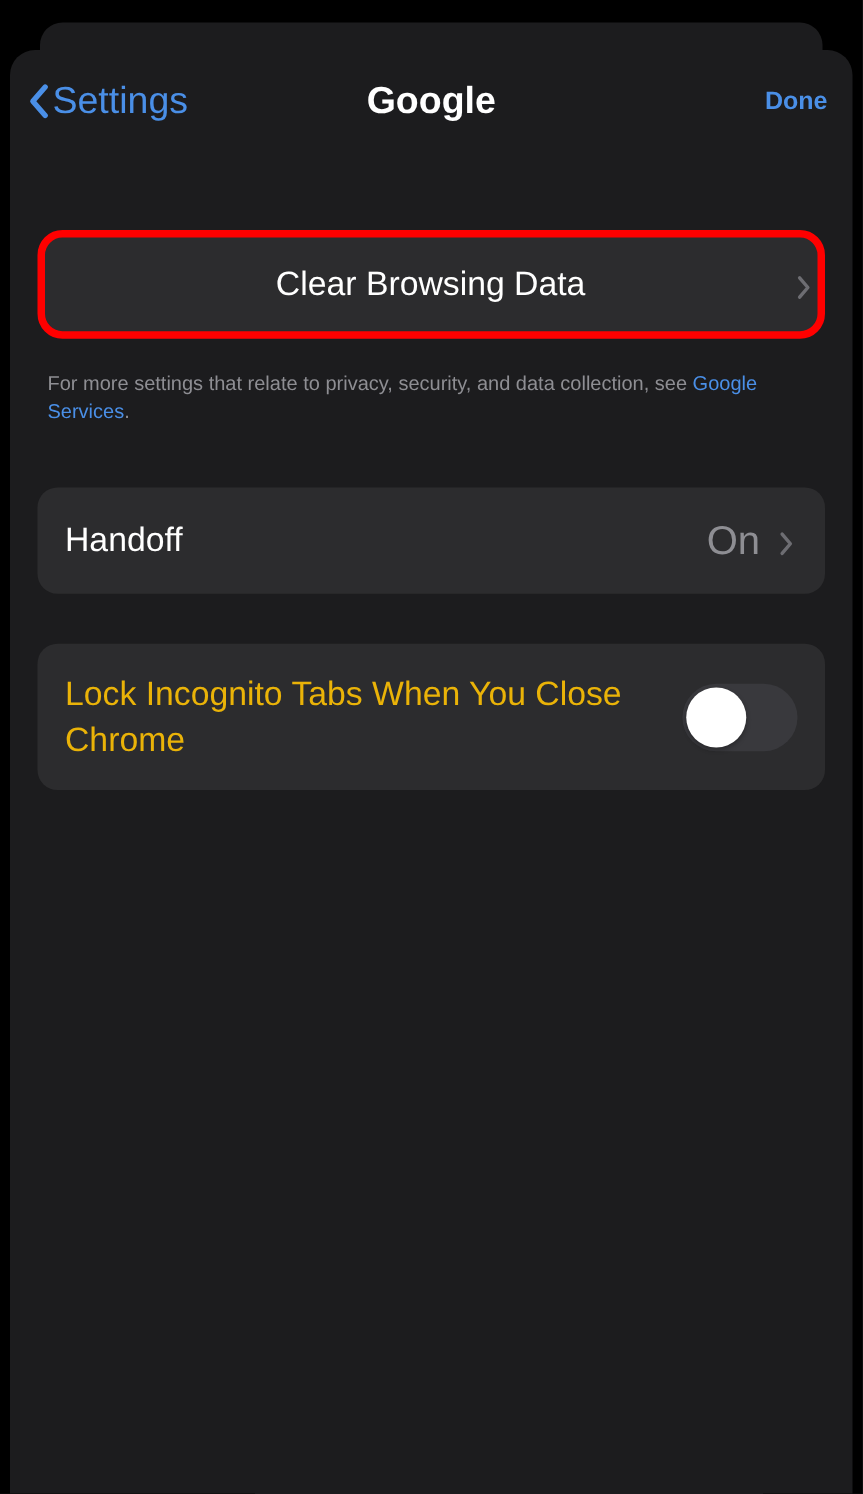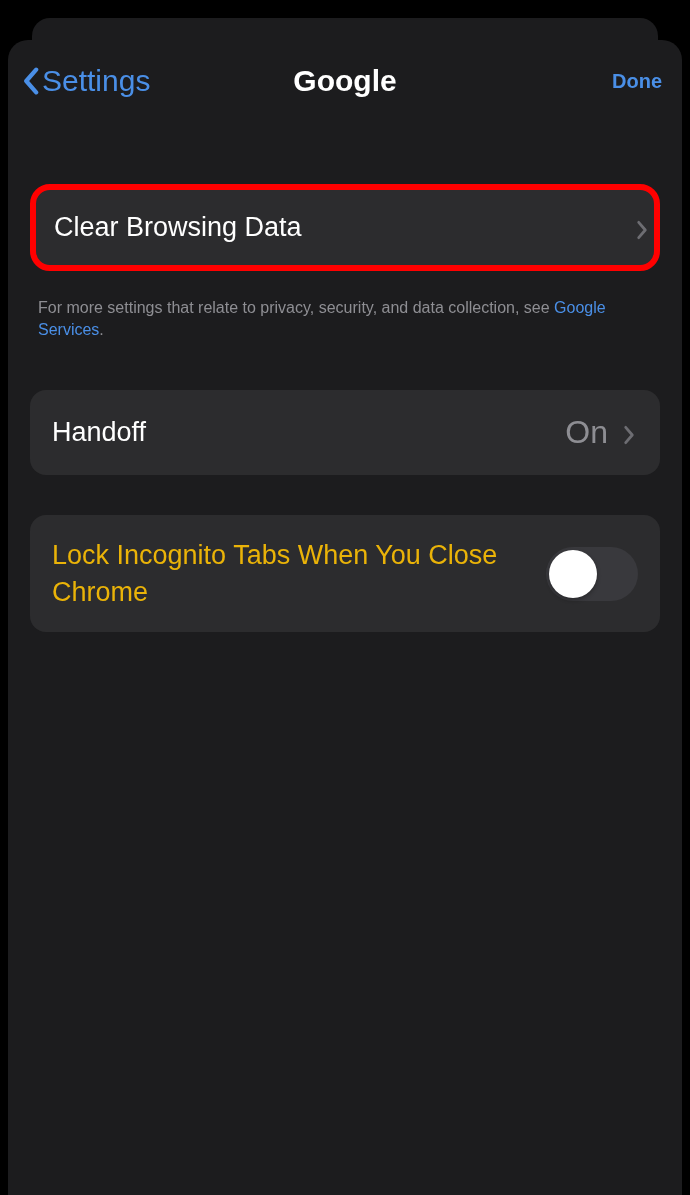--- a/index.html
+++ b/index.html
@@ -83,20 +83,21 @@
       align-items: center;
       justify-content: space-between;
       color: #fff;
       font-size: 27px;
       font-weight: 400;
     }
     .list-row.highlighted {
       border: 6px solid #ff0000;
       border-radius: 20px;
       padding: 20px 3px 20px 18px;
+      text-align: center;
     }
     .row-label {
       flex: 1;
       line-height: 1.3;
     }
     .row-trailing {
       display: flex;
       align-items: center;
       gap: 14px;
     }

